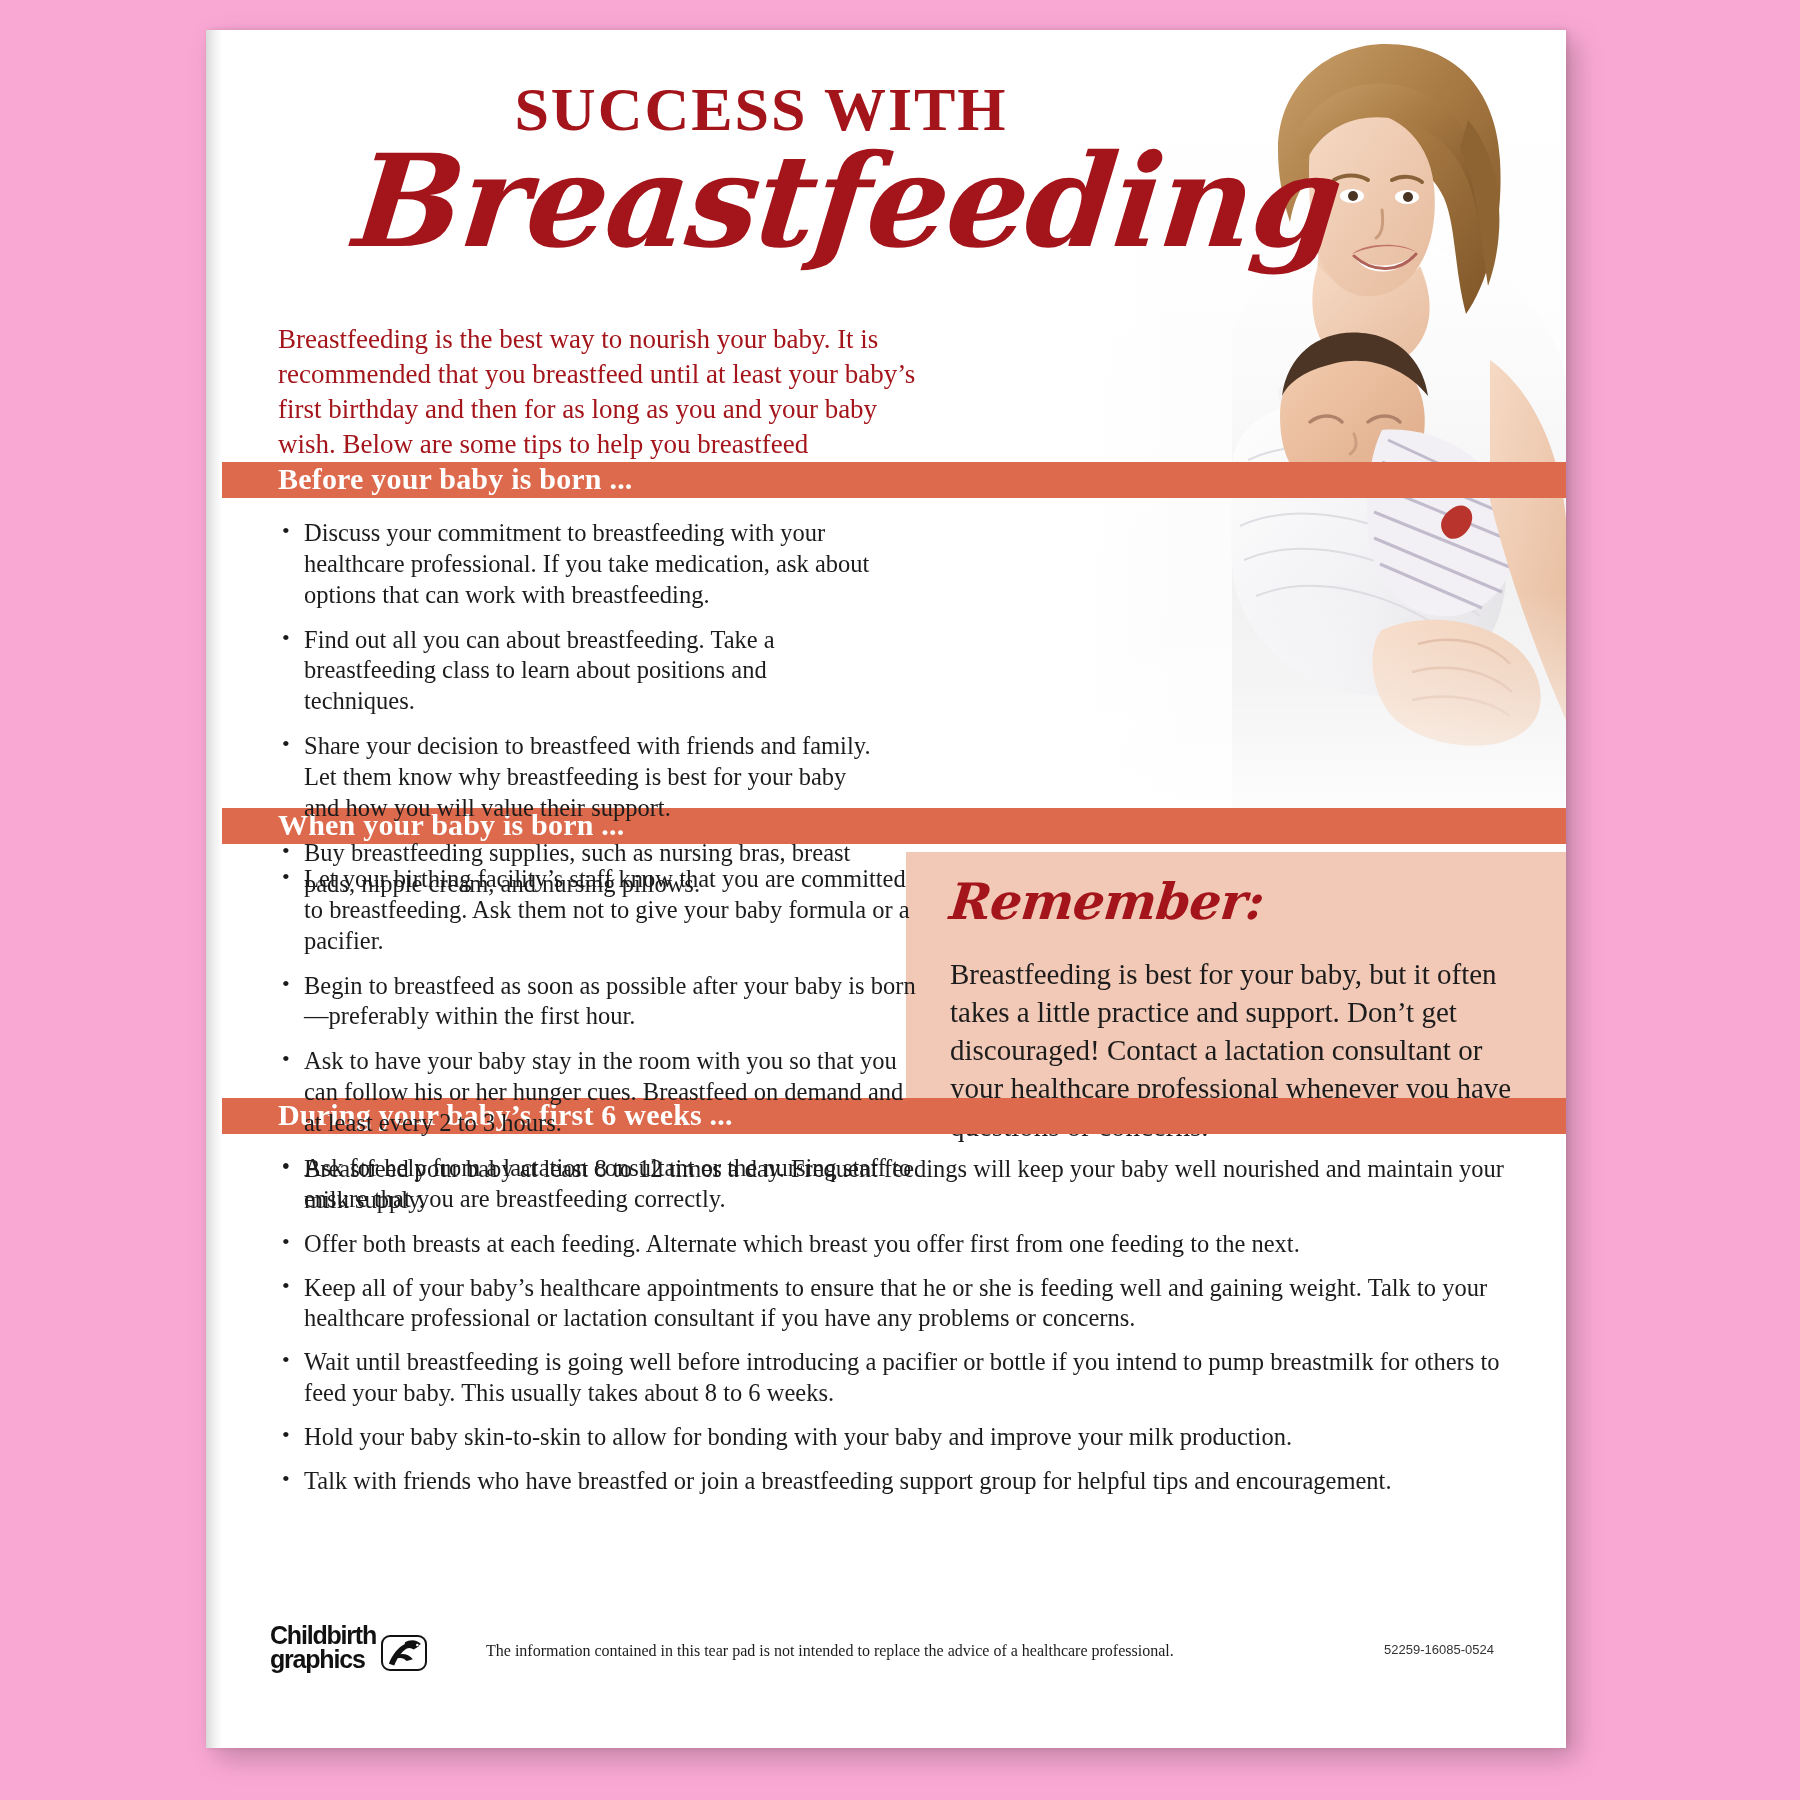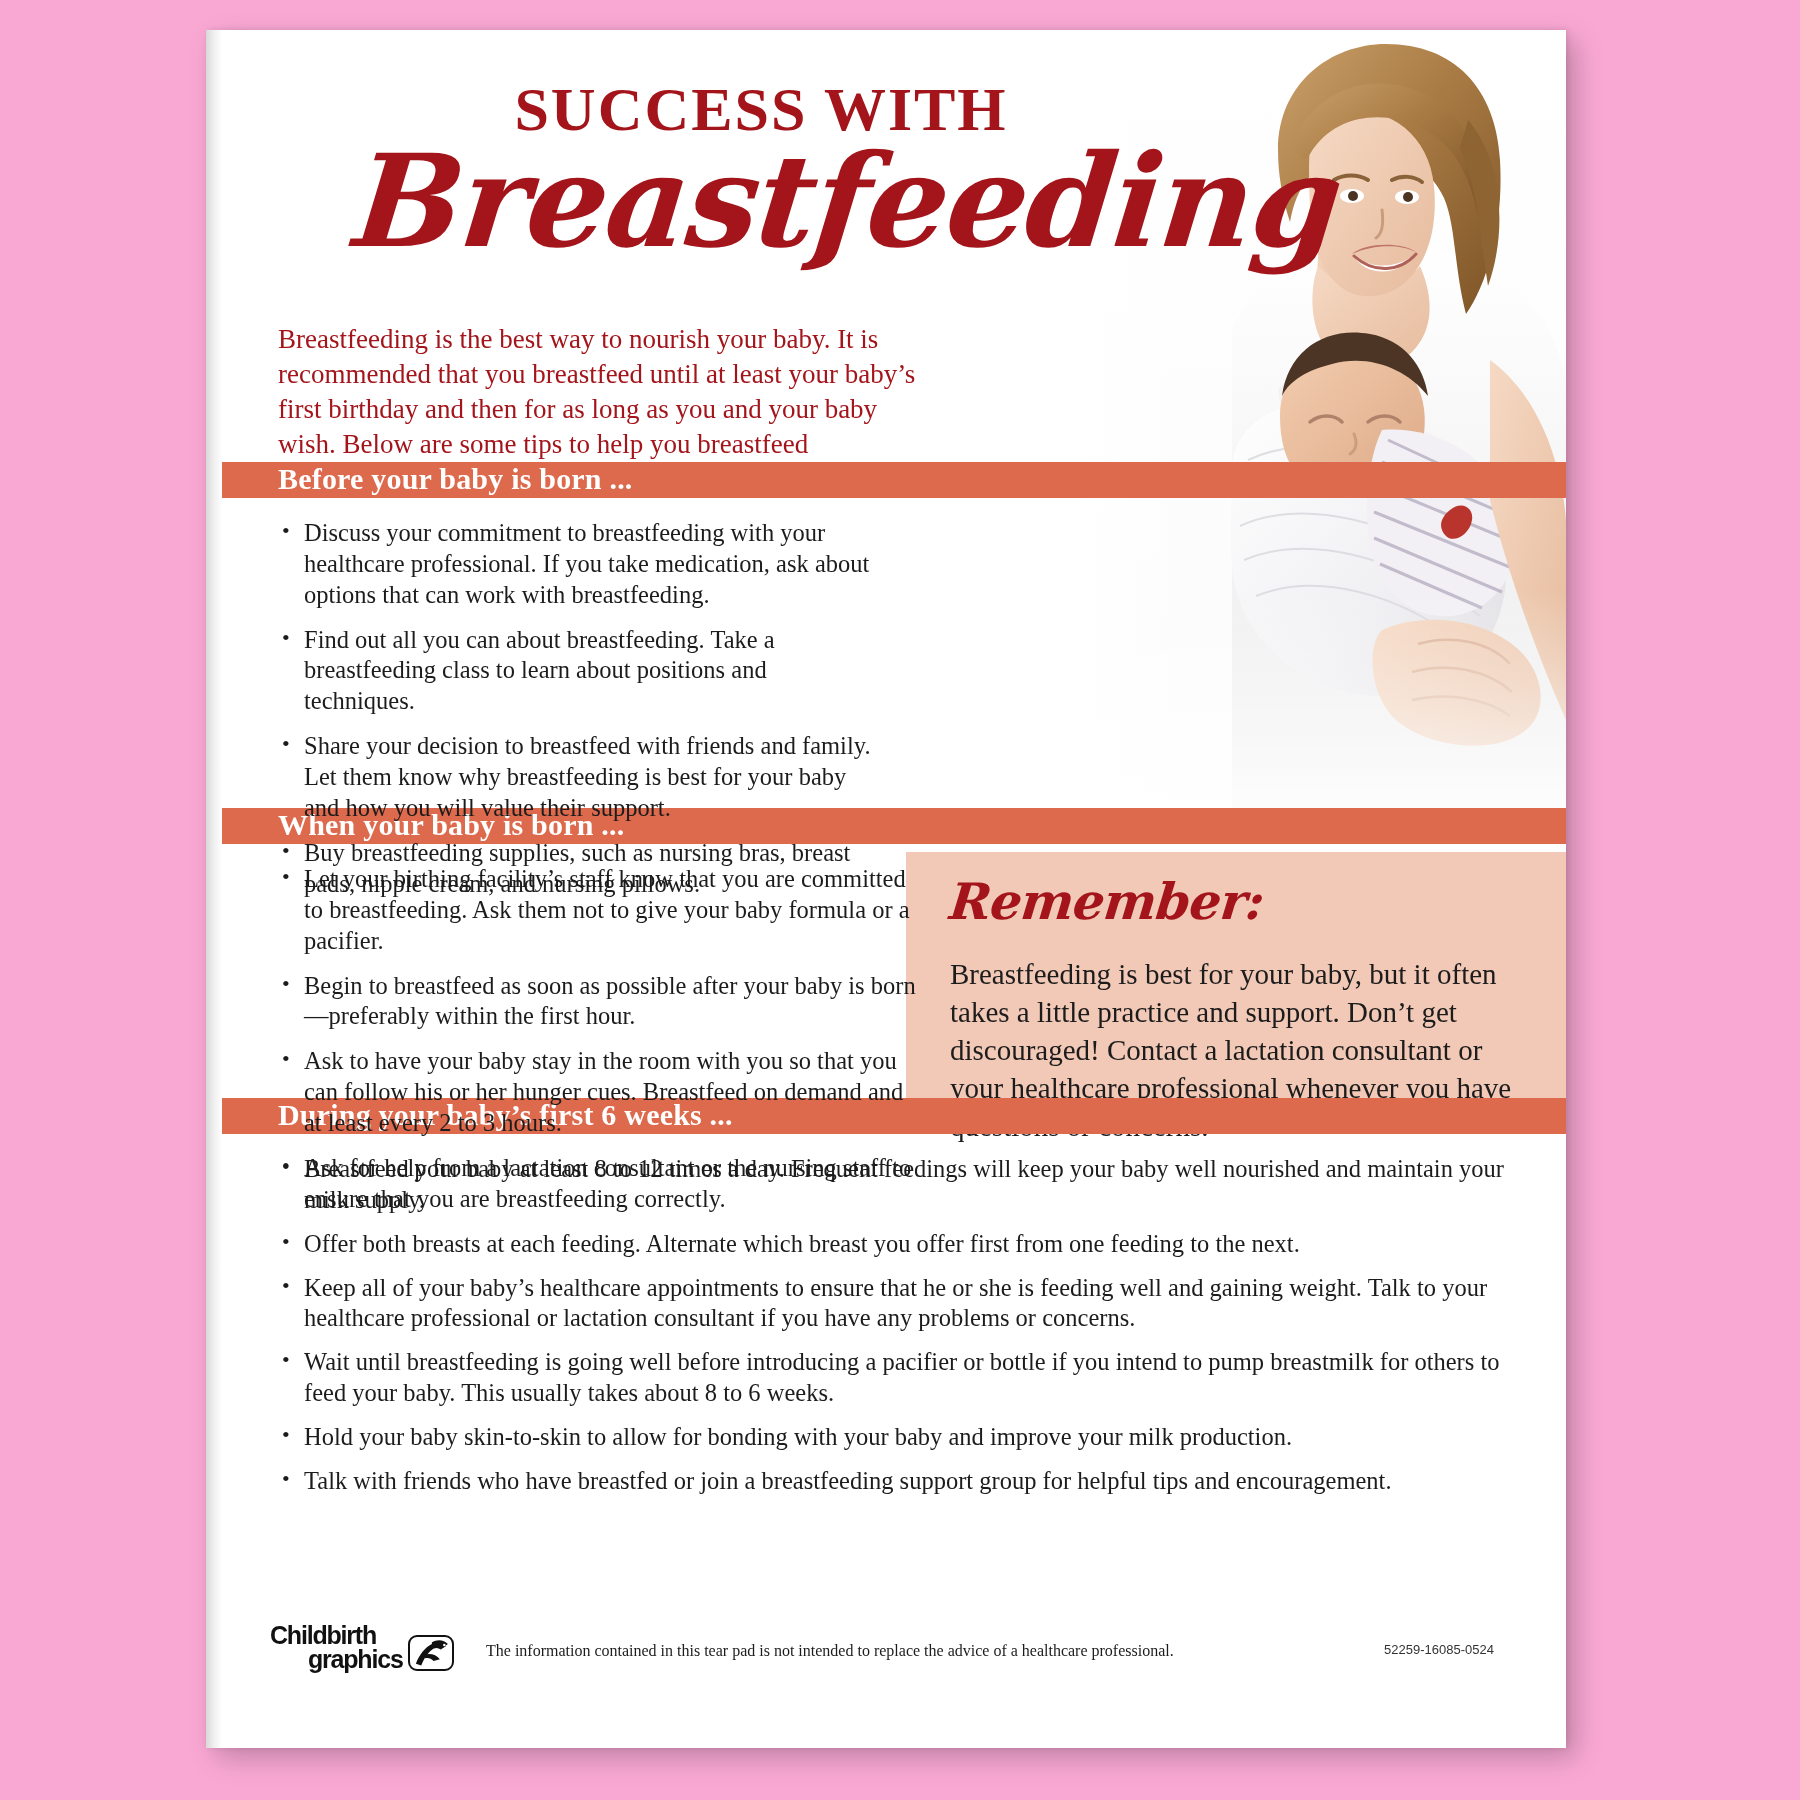--- a/index.html
+++ b/index.html
@@ -169,21 +169,21 @@
     display:flex; align-items:flex-end; gap:5px;
   }
   .logo-words {
     font-family:"Liberation Sans", sans-serif;
     font-weight:700;
     font-size:25px;
     line-height:0.96;
     letter-spacing:-1.2px;
     color:#111111;
   }
-  .logo-words .l2 { display:block;margin-left:38px; }
+  .logo-words .l2 { display:block; }
   .logo-mark {
     width:46px; height:36px;
     border:2.5px solid #111111;
     border-radius:9px;
     position:relative;
     overflow:hidden;
     background:#fff;
   }
   .logo-mark svg { position:absolute; inset:0; width:100%; height:100%; }
 

